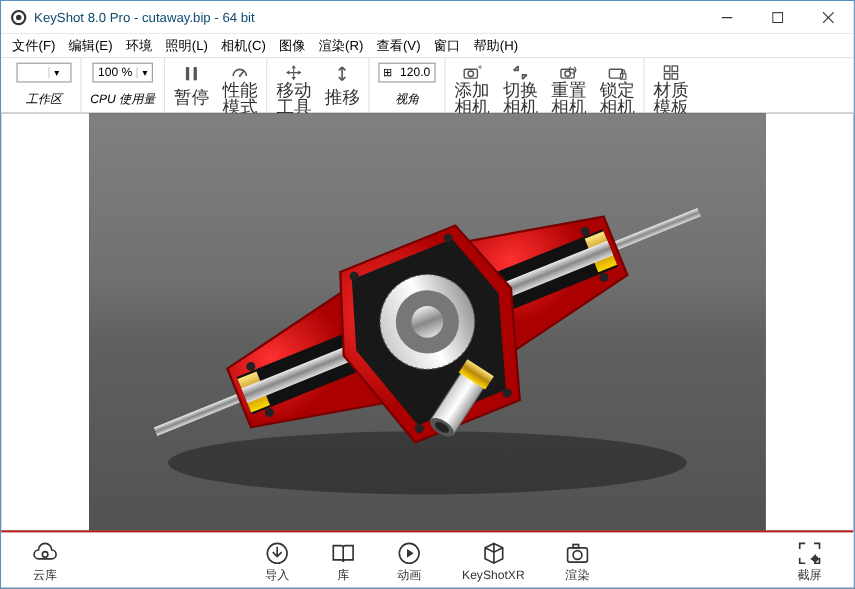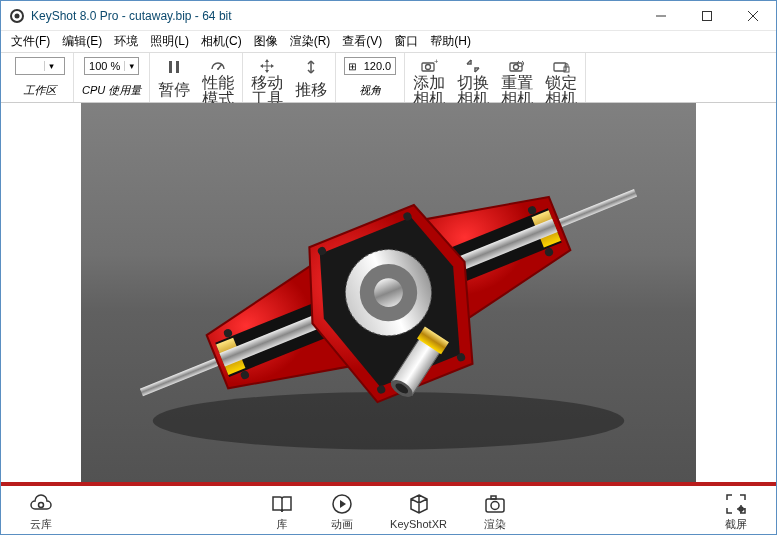--- a/index.html
+++ b/index.html
@@ -26,21 +26,21 @@
 .toolinput { display: flex; flex-direction: column; align-items: center; justify-content: space-between; padding: 4px 6px; }
 .toolinput .inputbox { height: 18px; border: 1px solid #999; font-size: 11px; display: flex; align-items: center; background: #fff; }
 .toolinput .inputbox .val { padding: 0 4px; min-width: 28px; text-align: right; }
 .toolinput .inputbox .dd { width: 14px; text-align: center; border-left: 1px solid #ccc; font-size: 9px; }
 .toolinput .tlabel { font-size: 11px; font-style: italic; }
 
 .viewport { flex: 1; background: #222; display: flex; position: relative; }
 .vp-side { width: 80px; background: #fff; }
 .vp-center { flex: 1; background: linear-gradient(to bottom, #808080 0%, #707070 40%, #606060 55%, #525252 100%); display: flex; align-items: center; justify-content: center; position: relative; overflow: hidden; }
 
-.bottombar { height: 56px; display: flex; align-items: stretch; border-top: 4px solid #b91c1c; background: #fff; padding: 0 10px; }
+.bottombar { height: 56px; display: flex; align-items: stretch; border-top: 2px solid #b91c1c; background: #fff; padding: 0 10px; }
 .bottombar .spacer { flex: 1; }
 .bottombtn { display: flex; flex-direction: column; align-items: center; justify-content: center; padding: 4px 18px; cursor: default; color: #333; }
 .bottombtn .bicon { height: 26px; display: flex; align-items: center; }
 .bottombtn .bicon svg { width: 24px; height: 24px; stroke: #333; fill: none; stroke-width: 1.5; }
 .bottombtn .blabel { font-size: 11px; line-height: 1; margin-top: 2px; }
 </style>
 </head>
 <body>
 
 <div class="titlebar">
@@ -192,20 +192,34 @@
     <div class="toolbtn">
       <span class="ticon">
           <svg viewBox="0 0 18 18">
             <rect x="2" y="6" width="12" height="8" rx="1" fill="none" stroke="#555" stroke-width="1.3"></rect>
             <rect x="12" y="10" width="5" height="5" fill="none" stroke="#555" stroke-width="1"></rect>
             <path d="M13 10 L13 8 A1.5 1.5 0 0 1 16 8 L16 10" fill="none" stroke="#555" stroke-width="1"></path>
           </svg>
         </span>
       <span class="tlabel" style="white-space:pre;text-align:center;">锁定
 相机</span>
+    </div>
+  </div>
+  <div class="toolgrp noborder">
+    <div class="toolbtn">
+      <span class="ticon">
+          <svg viewBox="0 0 18 18">
+            <rect x="3" y="3" width="5" height="5" fill="none" stroke="#555" stroke-width="1.2"></rect>
+            <rect x="10" y="3" width="5" height="5" fill="none" stroke="#555" stroke-width="1.2"></rect>
+            <rect x="3" y="10" width="5" height="5" fill="none" stroke="#555" stroke-width="1.2"></rect>
+            <rect x="10" y="10" width="5" height="5" fill="none" stroke="#555" stroke-width="1.2"></rect>
+          </svg>
+        </span>
+      <span class="tlabel" style="white-space:pre;text-align:center;">材质
+模板</span>
     </div>
   </div>
 </div>
 
 <div class="viewport">
   <div class="vp-side"></div>
   <div class="vp-center">
     <svg viewBox="0 0 600 370" width="100%" height="100%" preserveAspectRatio="xMidYMid meet">
       <defs>
         <linearGradient id="steel" x1="0" y1="0" x2="0" y2="1">
@@ -285,20 +299,29 @@
           <path d="M6 17 A4 4 0 0 1 6 9 A6 6 0 0 1 18 9 A4 4 0 0 1 18 17 Z"></path>
           <circle cx="12" cy="13" r="2.5"></circle>
         </svg>
       </span>
     <span class="blabel">云库</span>
   </div>
   <span class="spacer"></span>
   <div class="bottombtn">
     <span class="bicon">
         <svg viewBox="0 0 24 24">
+          <circle cx="12" cy="12" r="9"></circle>
+          <path d="M12 6 L12 15 M8 11 L12 15 L16 11"></path>
+        </svg>
+      </span>
+    <span class="blabel">导入</span>
+  </div>
+  <div class="bottombtn">
+    <span class="bicon">
+        <svg viewBox="0 0 24 24">
           <path d="M3 5 L10 5 Q12 5 12 7 L12 20 Q12 18 10 18 L3 18 Z M21 5 L14 5 Q12 5 12 7 L12 20 Q12 18 14 18 L21 18 Z"></path>
         </svg>
       </span>
     <span class="blabel">库</span>
   </div>
   <div class="bottombtn">
     <span class="bicon">
         <svg viewBox="0 0 24 24">
           <circle cx="12" cy="12" r="9"></circle>
           <path d="M10 8 L16 12 L10 16 Z" fill="#333" stroke="none"></path>

